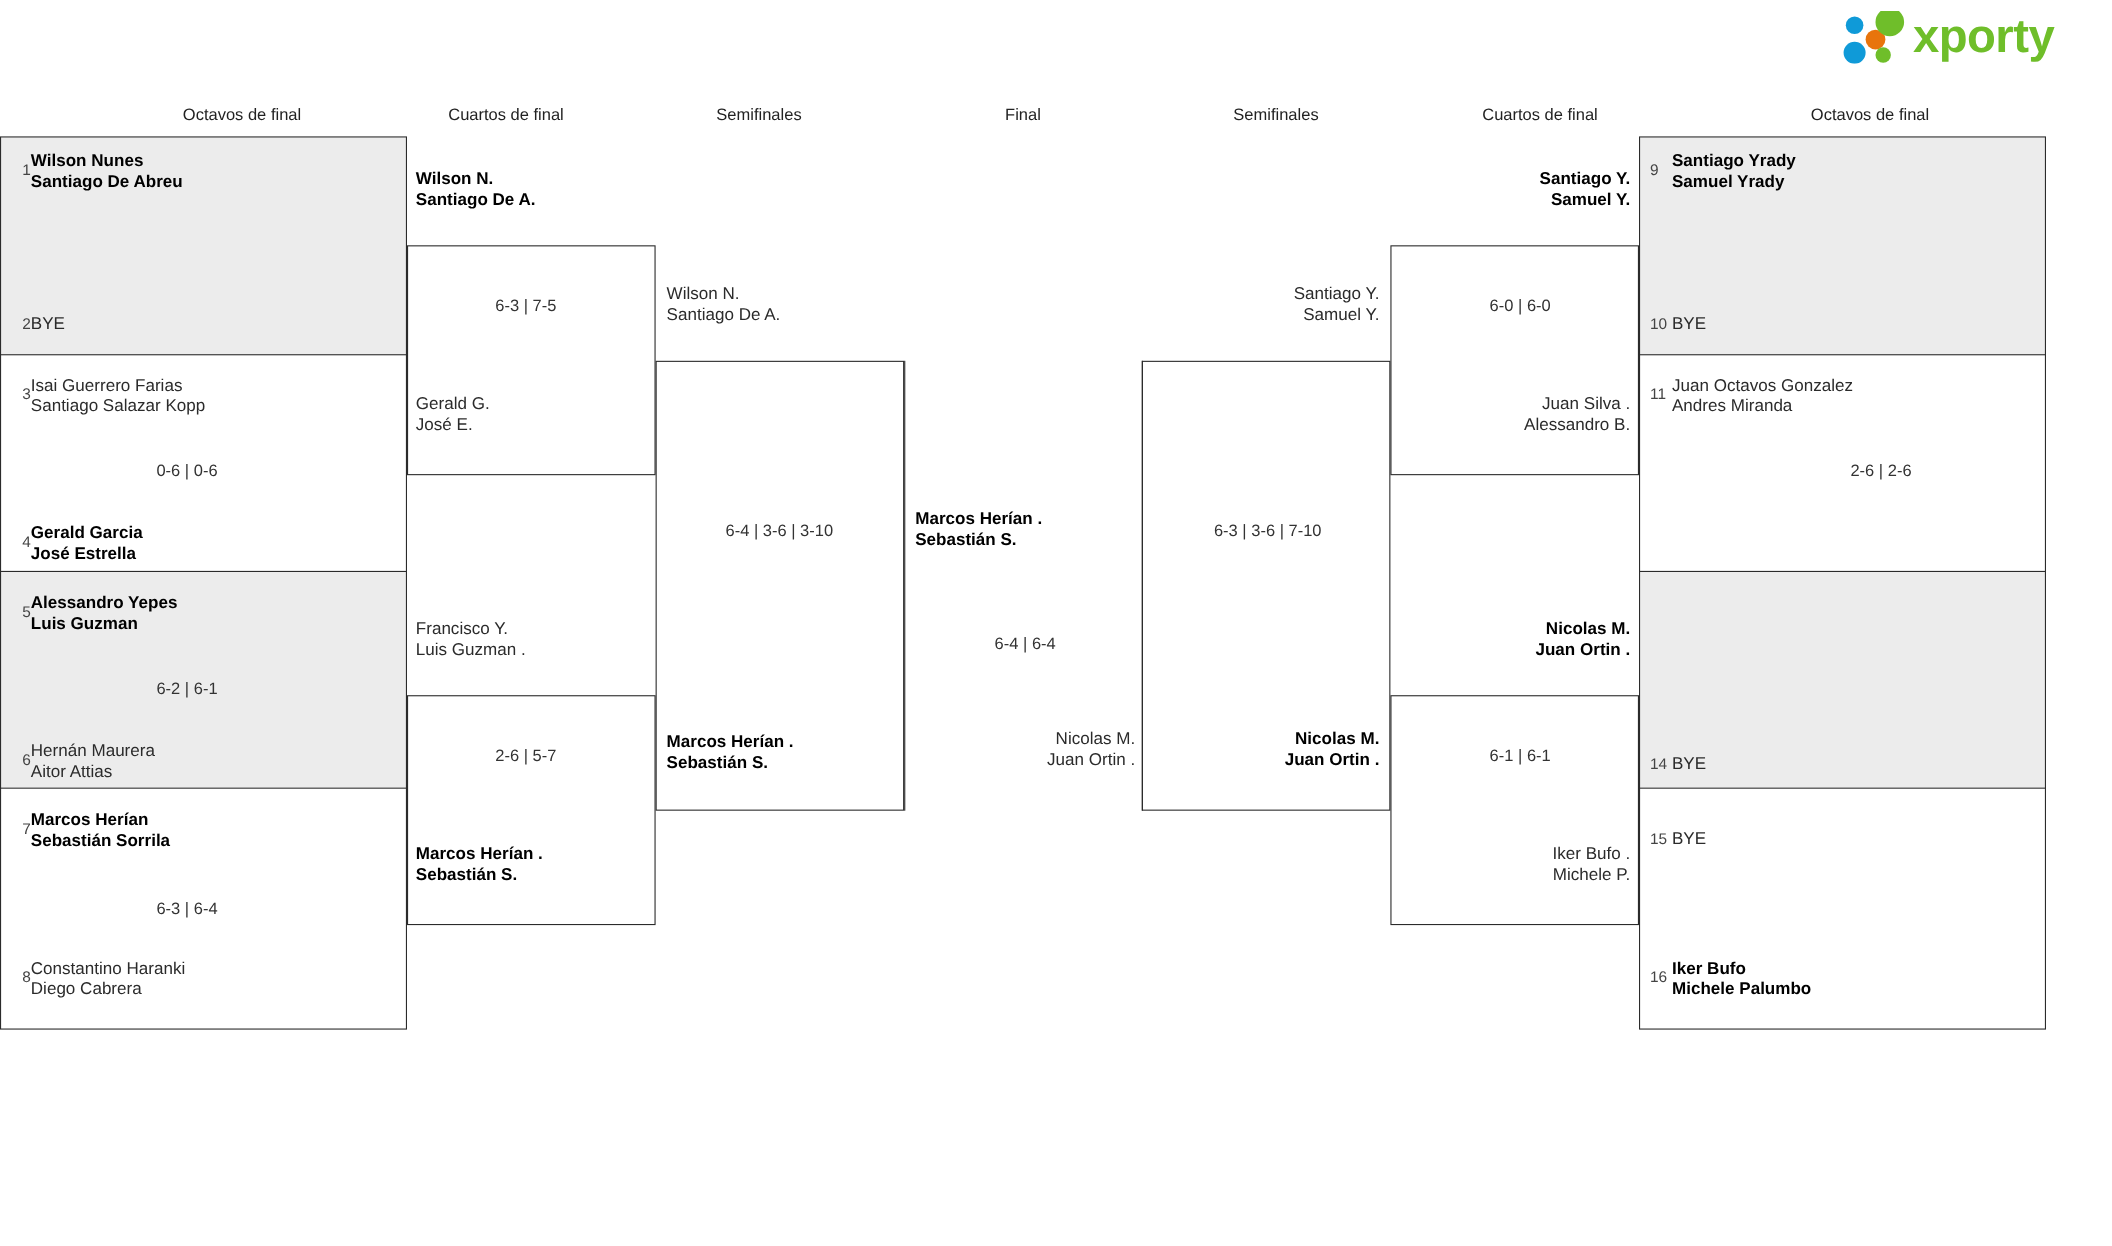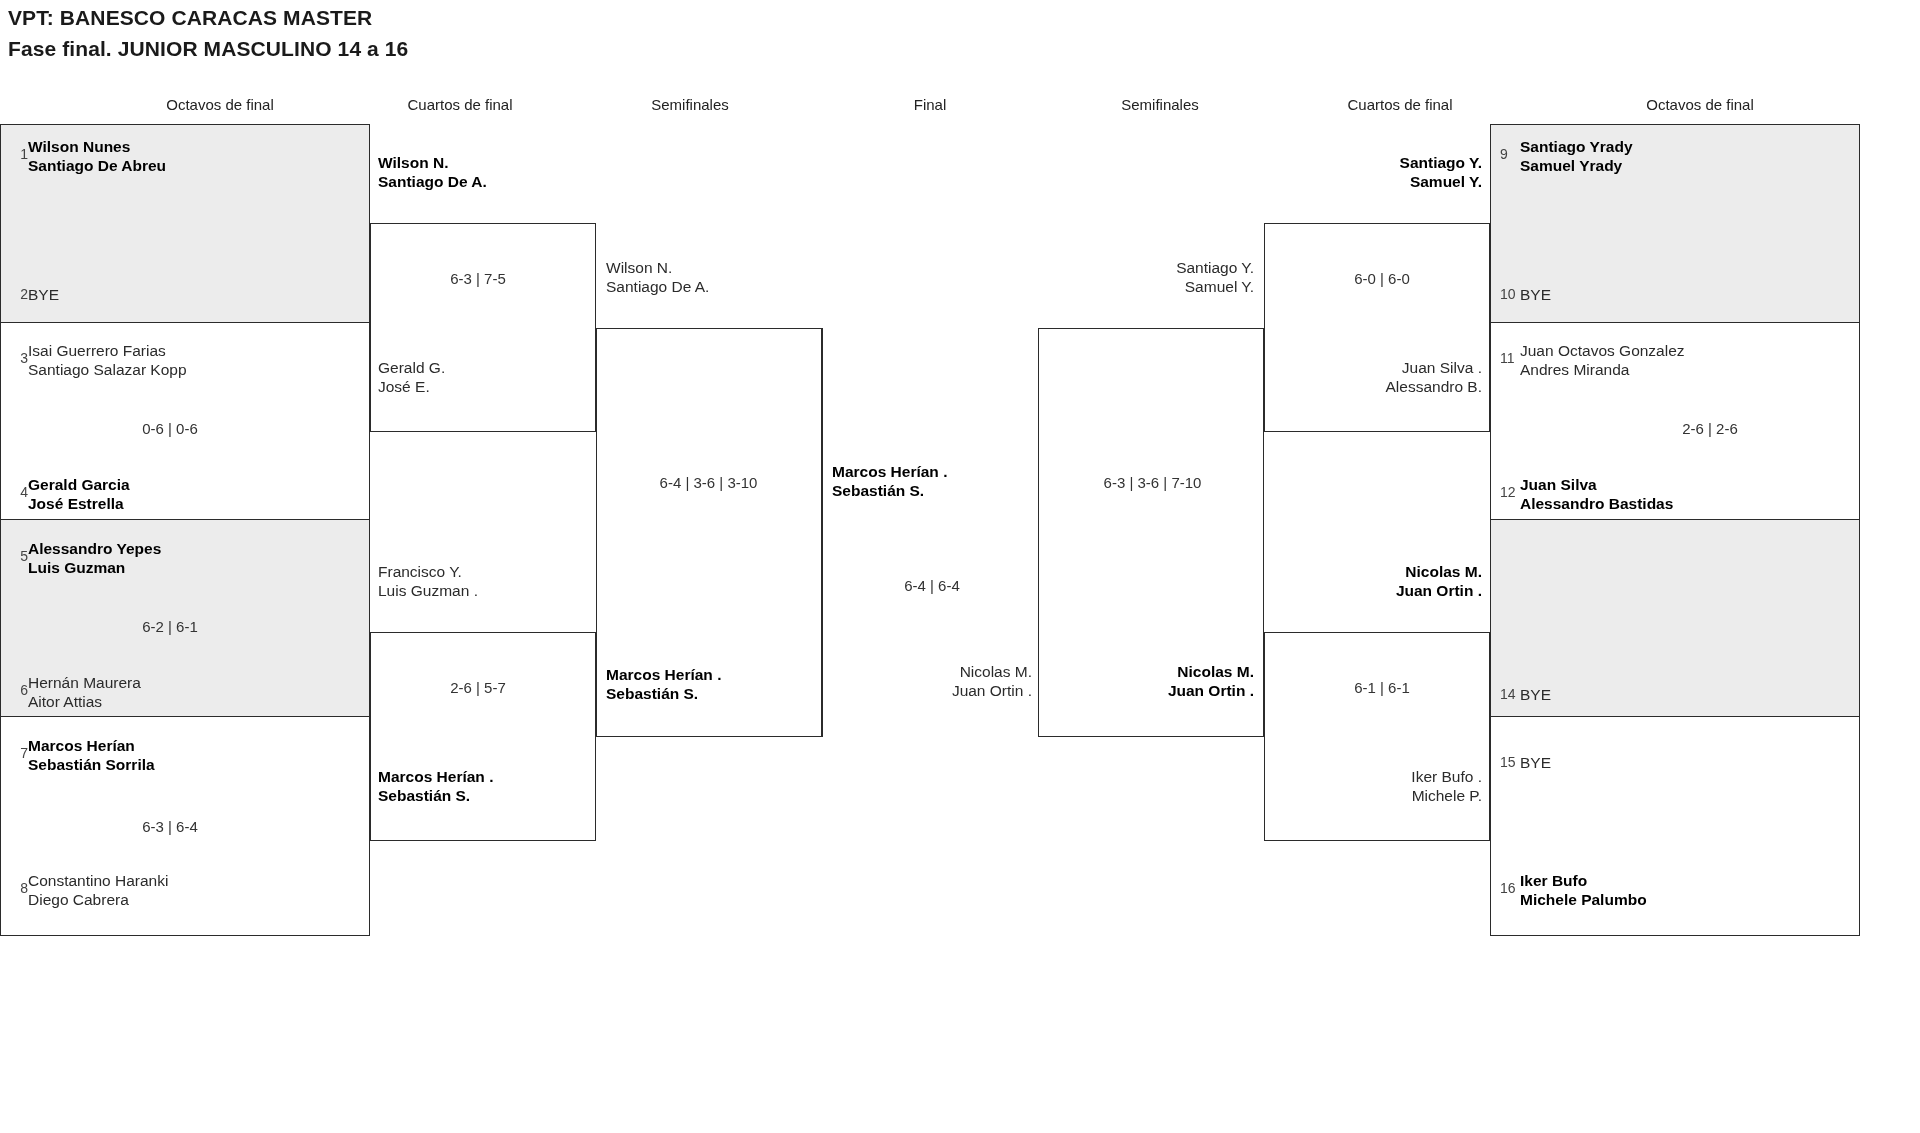--- a/index.html
+++ b/index.html
@@ -73,25 +73,31 @@
   .band.plain { background: #ffffff; }
   .outline { position: absolute; border: 1px solid #2b2b2b; background: transparent; }
   .vline { position: absolute; background: #2b2b2b; width: 1px; }
   .hline { position: absolute; background: #2b2b2b; height: 1px; }
 </style>
 </head>
 <body>
 
 <div id="root">
 
-  <div class="title-block">
-    <div class="title-line">VPT: BANESCO CARACAS MASTER</div>
-    <div class="title-line">Fase final. JUNIOR MASCULINO 14 a 16</div>
-  </div>
-
+
+  <div class="logo">
+    <svg class="logo-dots" viewBox="0 0 62 48">
+      <circle cx="11" cy="13" r="8" fill="#0f9ad8"></circle>
+      <circle cx="11" cy="38" r="10" fill="#0f9ad8"></circle>
+      <circle cx="30" cy="26" r="9" fill="#e8740c"></circle>
+      <circle cx="43" cy="10" r="13" fill="#6fbe2a"></circle>
+      <circle cx="37" cy="40" r="7" fill="#6fbe2a"></circle>
+    </svg>
+    <div class="logo-word">xporty</div>
+  </div>
 
   <div class="round-head" style="left:70px;width:300px">Octavos de final</div>
   <div class="round-head" style="left:330px;width:260px">Cuartos de final</div>
   <div class="round-head" style="left:580px;width:220px">Semifinales</div>
   <div class="round-head" style="left:820px;width:220px">Final</div>
   <div class="round-head" style="left:1050px;width:220px">Semifinales</div>
   <div class="round-head" style="left:1280px;width:240px">Cuartos de final</div>
   <div class="round-head" style="left:1540px;width:320px">Octavos de final</div>
 
   <div class="band" style="left:1px;top:125px;width:368px;height:197px"></div>
@@ -272,27 +278,20 @@
   </div>
 
   <div class="slot right loser" style="left:1498px;top:339px;width:350px">
     <div class="seed">11</div>
     <div class="names">
       <div>Juan Octavos Gonzalez</div>
       <div>Andres Miranda</div>
     </div>
   </div>
   <div class="score" style="left:1600px;top:420px;width:220px">2-6 | 2-6</div>
-  <div class="slot right winner" style="left:1498px;top:473px;width:350px">
-    <div class="seed">12</div>
-    <div class="names">
-      <div>Juan Silva</div>
-      <div>Alessandro Bastidas</div>
-    </div>
-  </div>
 
   <div class="slot right loser bye" style="left:1498px;top:685px;width:350px">
     <div class="seed">14</div>
     <div class="names">
         <div>BYE</div>
       </div>
   </div>
 
   <div class="slot right loser bye" style="left:1498px;top:753px;width:350px">
     <div class="seed">15</div>

